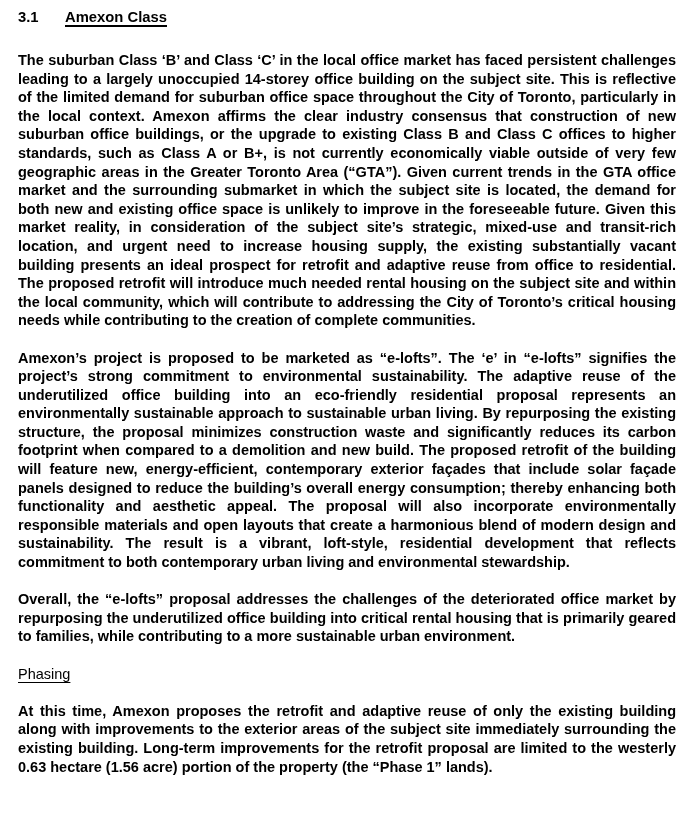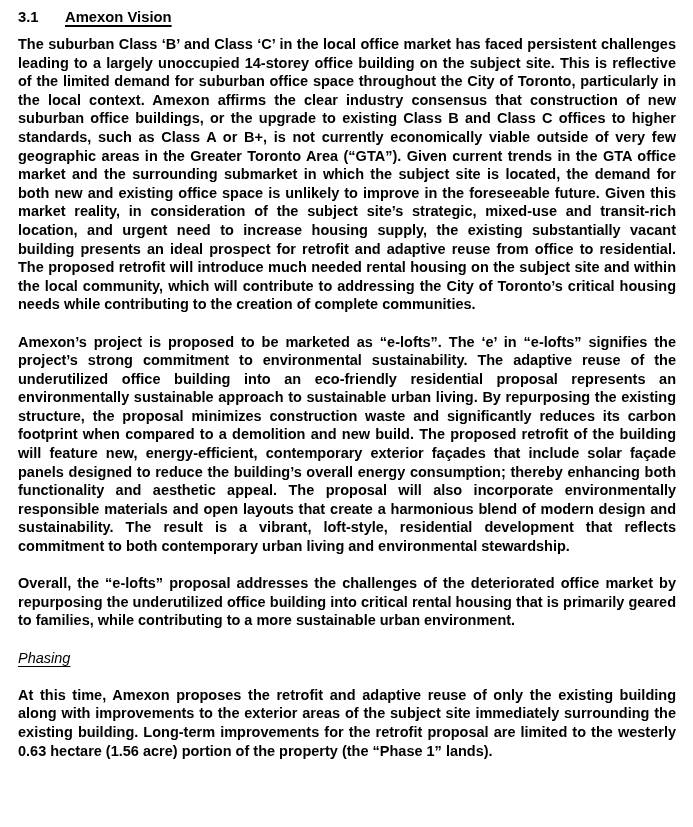--- a/index.html
+++ b/index.html
@@ -19,51 +19,50 @@
     font-size: 14.5px;
     line-height: 18.6px;
     overflow: hidden;
   }
   .heading {
     display: flex;
     align-items: baseline;
     font-weight: bold;
     font-size: 14.8px;
     line-height: 19px;
-    margin: 0 0 8px 0;
+    margin: 0 0 24px 0;
   }
   .heading-number {
     width: 47px;
     flex: 0 0 47px;
   }
   .heading-title {
     text-decoration: underline;
     text-decoration-thickness: 1.5px;
     text-underline-offset: 3px;
   }
   p.body-para {
     margin: 0 0 18.6px 0;
     text-align: justify;
     font-weight: bold;
   }
   .subheading {
-    font-style: italic;
     text-decoration: underline;
     text-underline-offset: 3px;
     margin: 0 0 18.6px 0;
   }
 </style>
 </head>
 <body>
 
 <div class="page">
 
   <div class="heading">
     <span class="heading-number">3.1</span>
-    <span class="heading-title">Amexon Vision</span>
+    <span class="heading-title">Amexon Class</span>
   </div>
 
   <p class="body-para">The suburban Class ‘B’ and Class ‘C’ in the local office market has faced persistent challenges leading to a largely unoccupied 14-storey office building on the subject site. This is reflective of the limited demand for suburban office space throughout the City of Toronto, particularly in the local context. Amexon affirms the clear industry consensus that construction of new suburban office buildings, or the upgrade to existing Class B and Class C offices to higher standards, such as Class A or B+, is not currently economically viable outside of very few geographic areas in the Greater Toronto Area (“GTA”). Given current trends in the GTA office market and the surrounding submarket in which the subject site is located, the demand for both new and existing office space is unlikely to improve in the foreseeable future. Given this market reality, in consideration of the subject site’s strategic, mixed-use and transit-rich location, and urgent need to increase housing supply, the existing substantially vacant building presents an ideal prospect for retrofit and adaptive reuse from office to residential. The proposed retrofit will introduce much needed rental housing on the subject site and within the local community, which will contribute to addressing the City of Toronto’s critical housing needs while contributing to the creation of complete communities.</p>
 
   <p class="body-para">Amexon’s project is proposed to be marketed as “e-lofts”. The ‘e’ in “e-lofts” signifies the project’s strong commitment to environmental sustainability. The adaptive reuse of the underutilized office building into an eco-friendly residential proposal represents an environmentally sustainable approach to sustainable urban living. By repurposing the existing structure, the proposal minimizes construction waste and significantly reduces its carbon footprint when compared to a demolition and new build. The proposed retrofit of the building will feature new, energy-efficient, contemporary exterior façades that include solar façade panels designed to reduce the building’s overall energy consumption; thereby enhancing both functionality and aesthetic appeal. The proposal will also incorporate environmentally responsible materials and open layouts that create a harmonious blend of modern design and sustainability. The result is a vibrant, loft-style, residential development that reflects commitment to both contemporary urban living and environmental stewardship.</p>
 
   <p class="body-para">Overall, the “e-lofts” proposal addresses the challenges of the deteriorated office market by repurposing the underutilized office building into critical rental housing that is primarily geared to families, while contributing to a more sustainable urban environment.</p>
 
   <div class="subheading">Phasing</div>
 

